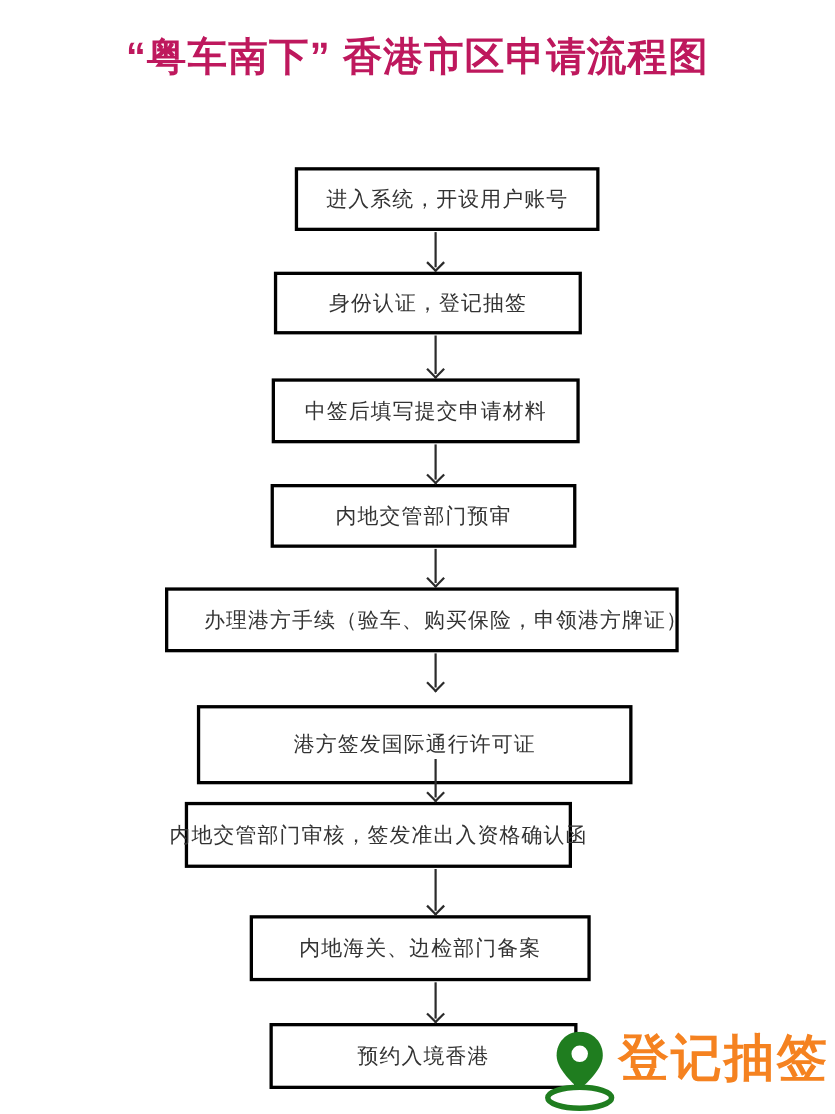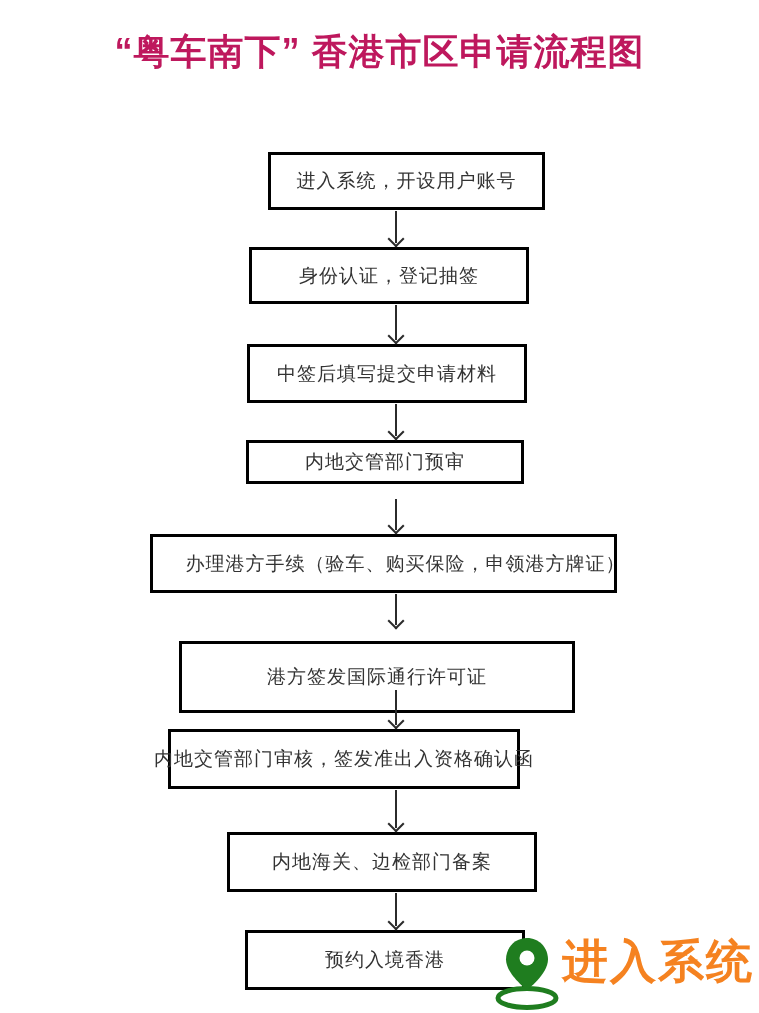--- a/index.html
+++ b/index.html
@@ -30,21 +30,21 @@
     justify-content:center;
     font-family:"Liberation Serif", serif;
     font-size:19px;
     color:#333;
     letter-spacing:1px;
     white-space:nowrap;
   }
   .b1{left:268px;top:152px;width:277px;height:58px;}
   .b2{left:249px;top:247px;width:280px;height:57px;}
   .b3{left:247px;top:344px;width:280px;height:59px;}
-  .b4{left:246px;top:440px;width:278px;height:44px;}
+  .b4{left:246px;top:440px;width:278px;height:58px;}
   .b5{left:150px;top:534px;width:467px;height:59px;padding-left:44px;}
   .b6{left:179px;top:629px;width:396px;height:72px;margin-top:12px;}
   .b7{left:168px;top:729px;width:352px;height:60px;}
   .b8{left:227px;top:832px;width:310px;height:60px;}
   .b9{left:245px;top:930px;width:280px;height:60px;}
 
   .arrow{
     position:absolute;
     width:16px;
   }
@@ -117,14 +117,14 @@
 <div class="arrow" style="left:388px;top:893px;height:37px"></div>
 
 <div class="brand">
   <div class="pin-wrap">
     <svg width="66" height="72" viewBox="0 0 66 72">
       <ellipse cx="33" cy="60" rx="29" ry="9.5" fill="#ffffff" stroke="#1F7D1F" stroke-width="5"></ellipse>
       <path d="M33 0 C21 0 12 9.5 12 21.5 C12 36 33 52 33 52 C33 52 54 36 54 21.5 C54 9.5 45 0 33 0 Z" fill="#1F7D1F"></path>
       <circle cx="33" cy="20" r="7.5" fill="#ffffff"></circle>
     </svg>
   </div>
-  <div class="cn">进入系统</div>
+  <div class="cn">登记抽签</div>
 </div>
 
 </body></html>

